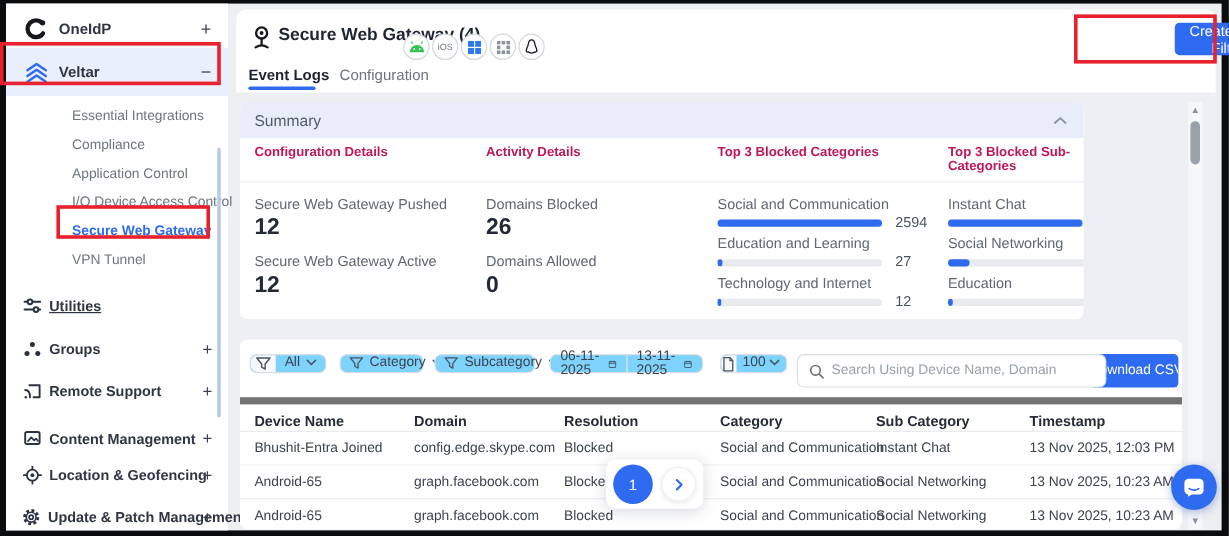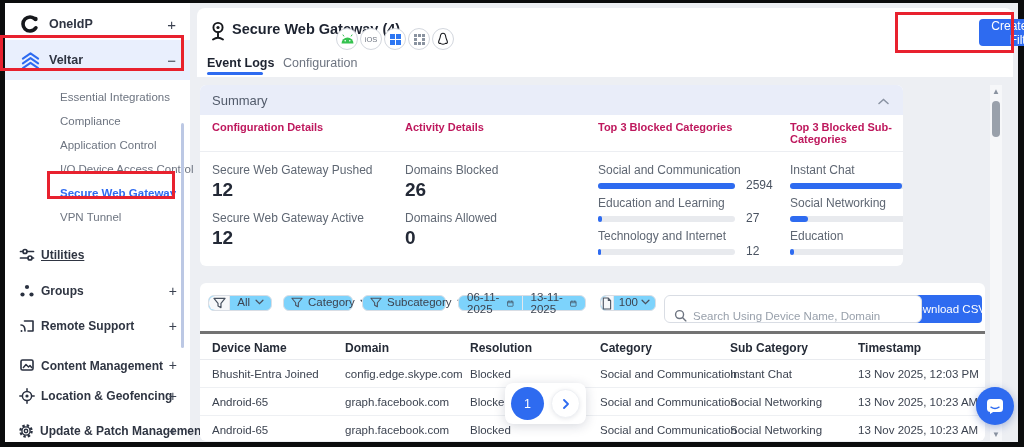--- a/index.html
+++ b/index.html
@@ -48,25 +48,25 @@
   .bar-track { position:absolute; height:6px; background:#e8eaee; border-radius:3px; }
   .bar-fill { height:6px; background:#2e6bf0; border-radius:3px; }
   .bar-val { position:absolute; font-size:12px; color:#4a5361; }
 
   
   #logs-card { position:absolute; left:200px; top:283px; width:785px; height:158px; background:#fff; border-radius:6px; overflow:hidden; }
   .ctrl { position:absolute; top:12px; height:16px; border:1px solid #d9dde4; border-radius:6px; background:#7dd3fc; display:flex; align-items:flex-start; font-size:11.5px; color:#3c4350; cursor:pointer; }
   .ctrl .seg-ico { width:28px; height:100%; display:flex; align-items:center; justify-content:center; border-right:1px solid #e4e7ec; background:#f7f8fa; border-radius:6px 0 0 6px; }
   .ctrl .pad { padding:0 7px; display:flex; align-items:center; gap:5px; }
   .date-seg { padding:0 8px; display:flex; align-items:center; gap:5px; height:100%; }
-  #search-wrap { position:absolute; left:464px; top:12px; width:258px; height:28px; border:1px solid #d9dde4; border-radius:6px; background:#fff; display:flex; align-items:flex-end; z-index:2; }
+  #search-wrap { position:absolute; left:464px; top:12px; width:258px; height:28px; border:1px solid #d9dde4; border-radius:6px; background:#fff; display:flex; align-items:center; z-index:2; }
   #search-input { border:none; outline:none; flex:1; font-size:11.5px; color:#3c4350; font-family:"Liberation Sans",sans-serif; background:transparent; }
   #search-input::placeholder { color:#98a0ab; }
   #download-btn { position:absolute; left:708px; top:12px; width:74px; height:28px; background:#2e6bf0; color:#fff; border:none; border-radius:4px; font-size:11.5px; cursor:pointer; z-index:1; font-family:"Liberation Sans",sans-serif; white-space:nowrap; overflow:hidden; }
-  .thead { position:absolute; left:0; top:48px; width:100%; height:29px; border-top:3px solid #737373; border-bottom:1px solid #e9ebef; }
+  .thead { position:absolute; left:0; top:48px; width:100%; height:29px; border-top:6px solid #737373; border-bottom:1px solid #e9ebef; }
   .th { position:absolute; top:0; height:29px; line-height:29px; font-size:12px; font-weight:700; color:#252b37; }
   .trow { position:absolute; left:0; width:100%; height:28px; border-bottom:1px solid #eef0f3; }
   .td { position:absolute; top:0; height:28px; line-height:28px; font-size:11.5px; color:#3c4350; white-space:nowrap; }
   .c0{left:12px;} .c1{left:145px;} .c2{left:270px;} .c3{left:400px;} .c4{left:530px;} .c5{left:658px;}
 
   
   #pager { position:absolute; left:505px; top:383px; width:81px; height:41px; background:#fff; border-radius:8px; box-shadow:0 2px 12px rgba(30,40,70,.18); z-index:20; display:flex; align-items:center; }
   #page-current { width:33px; height:33px; margin-left:6px; border-radius:50%; background:#2e6bf0; color:#fff; font-size:12.5px; display:flex; align-items:center; justify-content:center; cursor:pointer; }
   #page-next { width:29px; height:29px; margin-left:7px; border-radius:50%; background:#fff; border:1px solid #eef0f4; box-shadow:0 1px 4px rgba(30,40,70,.10); display:flex; align-items:center; justify-content:center; cursor:pointer; }
 

